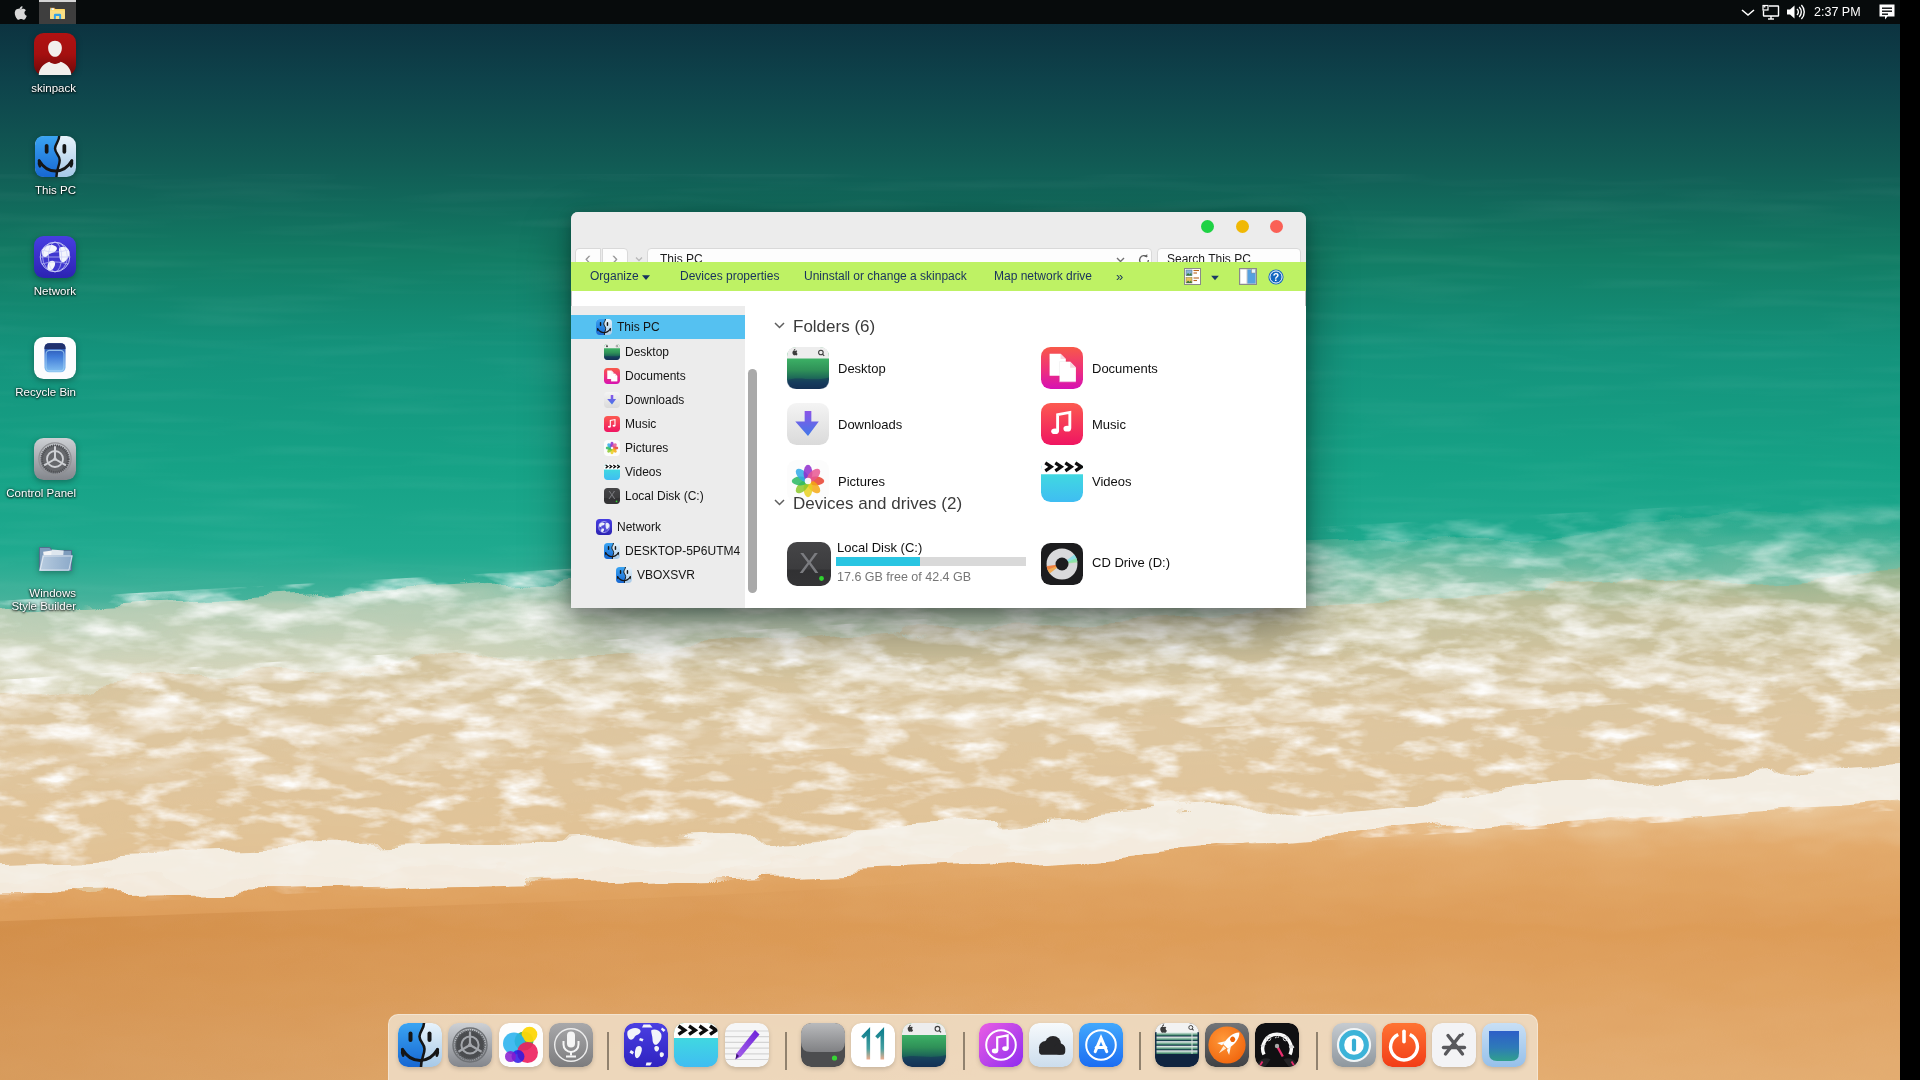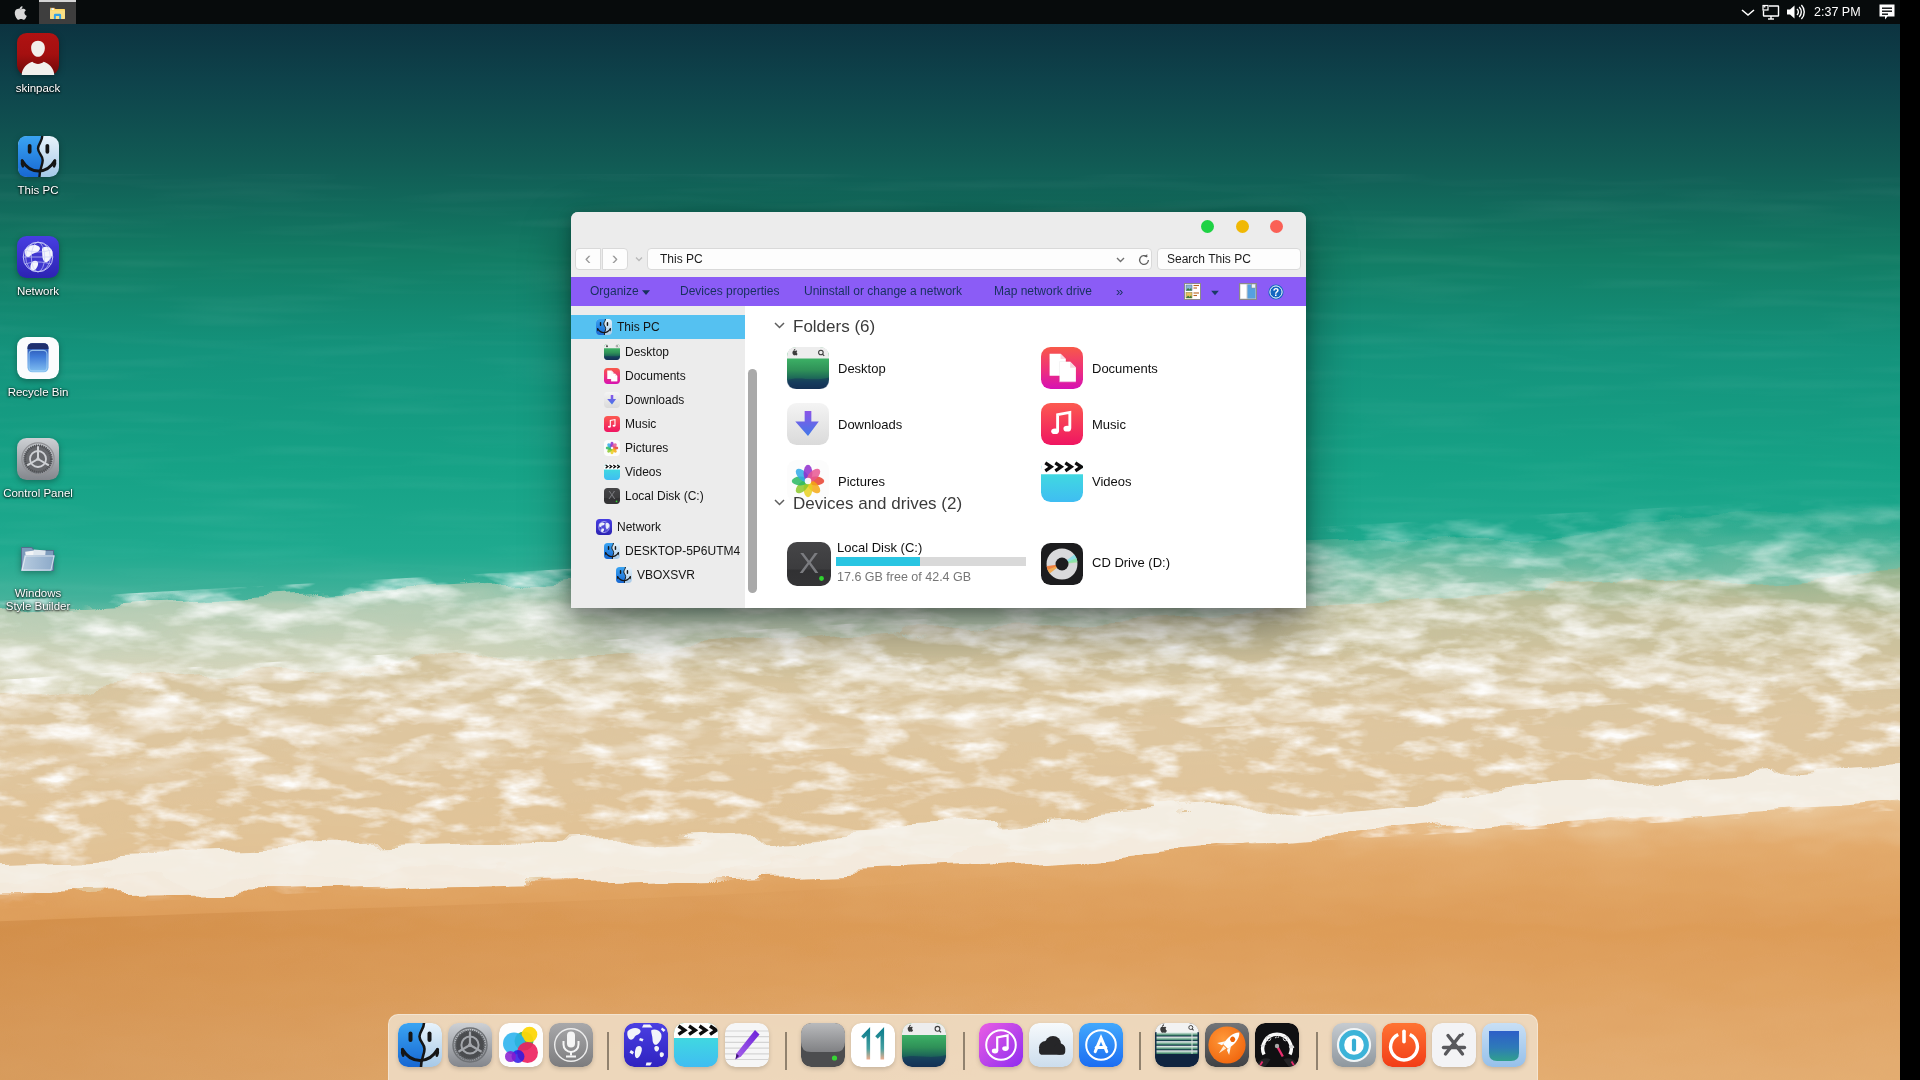--- a/index.html
+++ b/index.html
@@ -7,35 +7,35 @@
 *{box-sizing:border-box}
 #screen{position:absolute;left:0;top:0;width:1900px;height:1080px;overflow:hidden}
 
 #wall{position:absolute;left:0;top:24px;width:1920px;height:1056px;}
 
 #topbar{position:absolute;left:0;top:0;width:1920px;height:24px;background:#070b0c;}
 #appbtn{position:absolute;left:39px;top:0;width:37px;height:24px;background:#3e3e3e;border-top:2px solid #d5d5d5;}
 .tray{position:absolute;top:0;height:24px;color:#fff;}
 #clock{right:50px;font-size:12.5px;line-height:24px;position:absolute;color:#fff}
 
-.dico{position:absolute;width:76px;text-align:center;}
+.dico{position:absolute;width:76px;text-align:right;}
 .dico .ic{margin:0 auto;filter:drop-shadow(0 2px 3px rgba(0,0,0,.30));}
 .dico .lbl{margin-top:3px;font-size:11.5px;line-height:13px;color:#fff;
   text-shadow:0 1px 2px rgba(0,0,0,.9),0 0 3px rgba(0,0,0,.8);}
 
 #win{position:absolute;left:571px;top:212px;width:735px;height:396px;background:#fff;
   border-radius:7px 7px 0 0;box-shadow:0 20px 50px rgba(0,0,0,.40),0 4px 14px rgba(0,0,0,.28);outline:1px solid rgba(80,80,80,.35);outline-offset:-1px;}
 #titlebar{position:absolute;left:0;top:0;width:735px;height:35px;background:#ececec;border-radius:7px 7px 0 0;}
 .light{position:absolute;top:7.5px;width:13px;height:13px;border-radius:50%;}
 #addr{position:absolute;left:0;top:35px;width:735px;height:30px;background:#ececec;}
 .navbtn{position:absolute;top:1px;width:26px;height:22px;background:#fdfdfd;border:1px solid #d9d9d9;color:#9a9a9a;
   font-size:19px;text-align:center;line-height:18px;}
 .abox{position:absolute;top:1px;height:22px;background:#fdfdfd;border:1px solid #d9d9d9;border-radius:4px;
   font-size:12px;color:#1c1c1c;line-height:20px;}
-#cmdbar{position:absolute;left:0;top:65px;width:735px;height:29px;background:#8b5cf6;color:#17315e;
+#cmdbar{position:absolute;left:0;top:50px;width:735px;height:29px;background:#bef264;color:#17315e;
   font-size:12px;line-height:29px;text-decoration:underline;}
 .cmd{position:absolute;top:0;white-space:nowrap}
 #main{position:absolute;left:0;top:94px;width:735px;height:302px;background:#fff;}
 #sidebar{position:absolute;left:0;top:0;width:174px;height:302px;background:#ececec;font-size:12px;color:#141414;}
 .srow{position:absolute;height:24px;line-height:24px;white-space:nowrap;}
 .srow .si{position:absolute;top:4px;width:16px;height:16px;}
 #scrollbar{position:absolute;left:174px;top:0;width:17px;height:302px;background:#fff;}
 #thumb{position:absolute;left:3px;top:63px;width:9px;height:224px;background:#a9a9a9;border-radius:5px;}
 #content{position:absolute;left:191px;top:0;width:544px;height:302px;background:#fff;}
 .ghead{position:absolute;font-size:17px;color:#3b3b3b;white-space:nowrap}
@@ -667,21 +667,21 @@
           </svg>
   </div>
   <div class="abox" style="left:586px;width:144px;padding-left:9px;color:#1c1c1c">Search This PC</div>
 </div>
 <div id="cmdbar">
   <span class="cmd" style="left:19px">Organize</span>
   <svg style="position:absolute;left:70px;top:12px" width="10" height="7" viewBox="0 0 10 7">
           <path d="M1,1.2 h8 L5,6 Z" fill="#17315e"></path>
         </svg>
   <span class="cmd" style="left:109px">Devices properties</span>
-  <span class="cmd" style="left:233px">Uninstall or change a network</span>
+  <span class="cmd" style="left:233px">Uninstall or change a skinpack</span>
   <span class="cmd" style="left:423px">Map network drive</span>
   <span class="cmd" style="left:545px;font-size:13px">»</span>
   <svg style="position:absolute;left:613px;top:6px" width="17" height="17" viewBox="0 0 17 17">
           <rect x="0.5" y="0.5" width="16" height="16" fill="#fff" stroke="#8a8a8a"></rect>
           <rect x="2" y="2" width="6" height="5.5" fill="#8ab4d8" stroke="#5a7a9a" stroke-width=".6"></rect>
           <path d="M2,7.5 l2,-2.5 l1.8,1.5 l1.2,-1.8 l1,2.8 Z" fill="#3a7a3a"></path>
           <rect x="2" y="9.5" width="6" height="5.5" fill="#e8c060" stroke="#9a8a4a" stroke-width=".6"></rect>
           <path d="M2,15 l2,-2.5 l1.8,1.5 l1.2,-1.8 l1,2.8 Z" fill="#3a7a3a"></path>
           <g stroke="#b8651f" stroke-width="1.1">
             <line x1="9.5" y1="2.5" x2="15" y2="2.5"></line>

